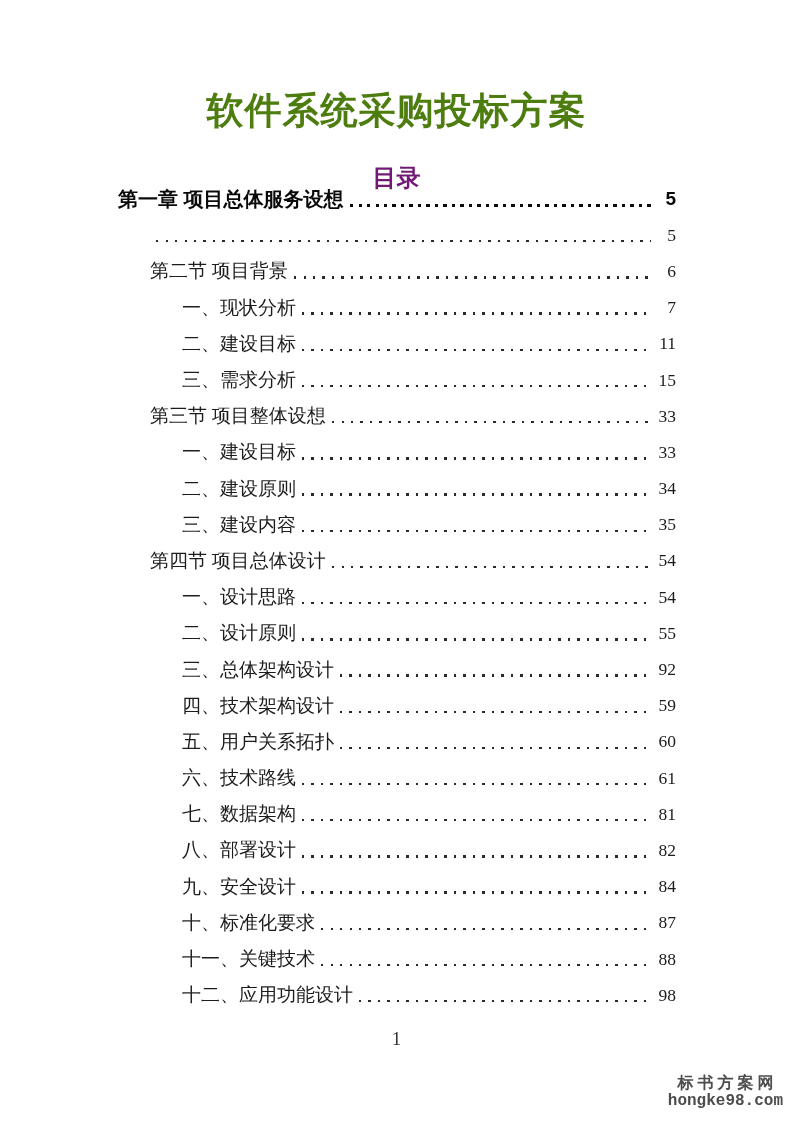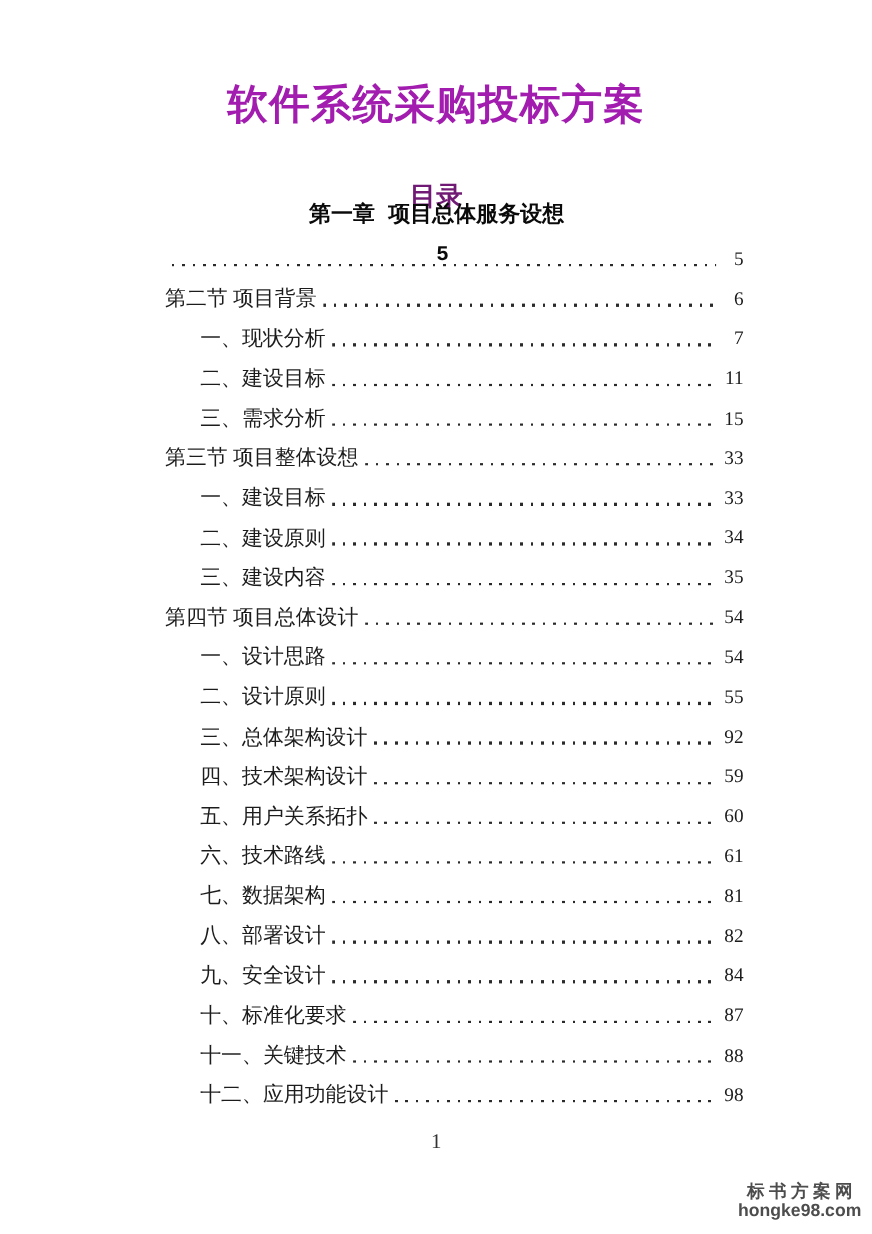--- a/index.html
+++ b/index.html
@@ -7,29 +7,29 @@
     position: relative;
     width: 793px;
     height: 1122px;
     background: #ffffff;
     overflow: hidden;
     font-family: "Liberation Serif", "DejaVu Serif", serif;
     color: #111111;
   }
   .doc-title {
     position: absolute;
-    top: 70px;
+    top: 86px;
     left: 0;
     right: 0;
     text-align: center;
     font-family: "Liberation Sans", "DejaVu Sans", sans-serif;
     font-weight: bold;
     font-size: 37px;
     letter-spacing: 1px;
-    color: #a21caf;
+    color: #4d7c0f;
     white-space: nowrap;
   }
   .toc-heading {
     position: absolute;
     top: 162px;
     left: 0;
     right: 0;
     text-align: center;
     font-family: "Liberation Sans", "DejaVu Sans", sans-serif;
     font-weight: bold;
@@ -58,25 +58,24 @@
     background-image: repeating-linear-gradient(to right, #2a2a2a 0px, #2a2a2a 2.4px, transparent 2.4px, transparent 9.5px);
     background-repeat: repeat-x;
   }
   .toc-row .toc-page {
     white-space: nowrap;
     font-size: 17.5px;
     min-width: 22px;
     text-align: right;
   }
   .toc-row.lvl-0 {
-    font-family: Liberation Mono, monospace;
+    font-family: Liberation Sans, sans-serif;
     font-weight: bold;
     font-size: 20px;
     color: #0a0a0a;
-    flex-direction: column;
   }
   .toc-row.lvl-0 .leader {
     height: 3.2px;
     background-image: repeating-linear-gradient(to right, #0a0a0a 0px, #0a0a0a 3.2px, transparent 3.2px, transparent 8.5px);
   }
   .toc-row.lvl-0 .toc-page { font-weight: bold; font-size: 19px; }
   .toc-row.lvl-1 { padding-left: 32px; }
   .toc-row.lvl-2 { padding-left: 64px; }
   .page-footer {
     position: absolute;
@@ -85,21 +84,21 @@
     right: 0;
     text-align: center;
     font-size: 19px;
     color: #333333;
   }
   .watermark {
     position: absolute;
     right: 10px;
     bottom: 12px;
     text-align: center;
-    font-family: Liberation Sans, sans-serif;
+    font-family: Liberation Mono, monospace;
     font-weight: bold;
     line-height: 1.05;
     user-select: none;
   }
   .watermark .wm-zh {
     font-size: 16px;
     letter-spacing: 4px;
     margin-right: -4px;
   }
   .watermark .wm-url {

